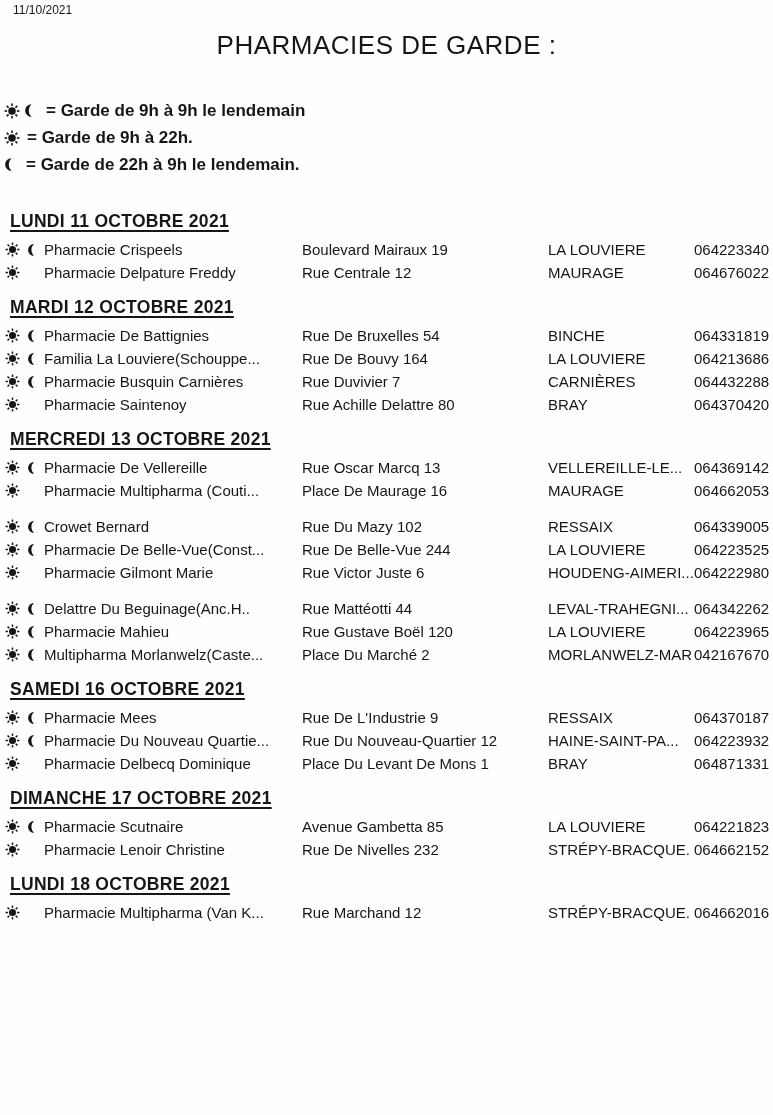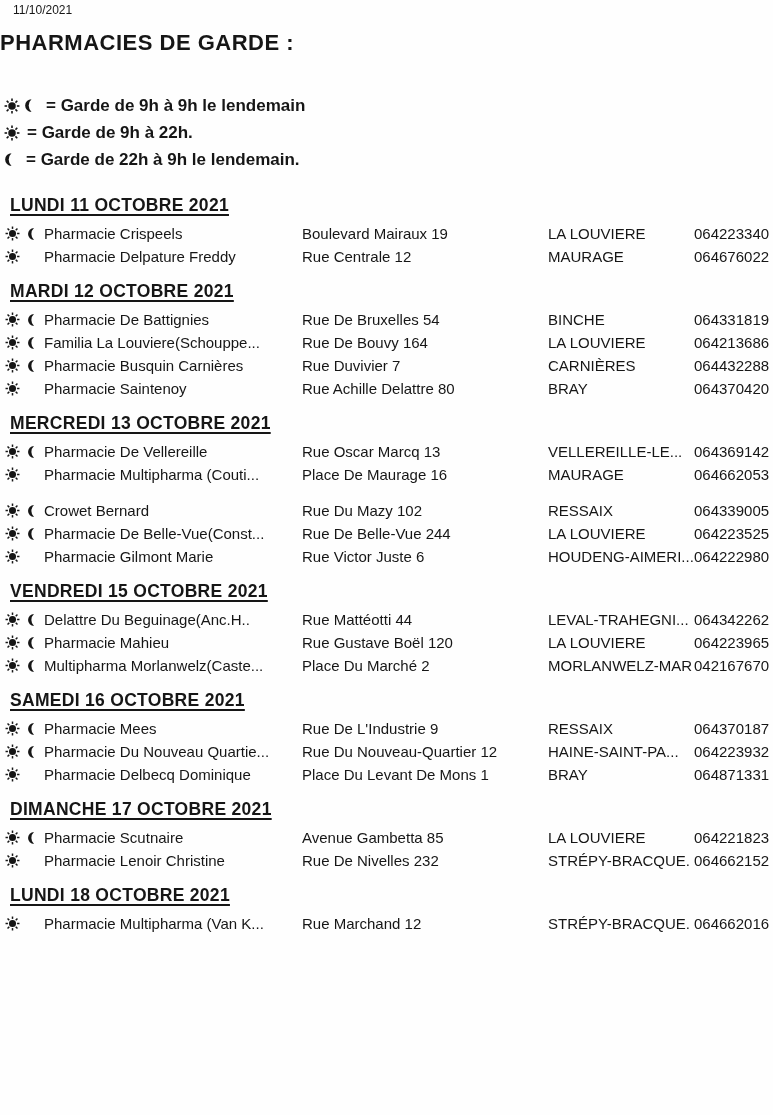--- a/index.html
+++ b/index.html
@@ -4,31 +4,31 @@
 <style>
   html, body { margin: 0; padding: 0; }
   body {
     width: 773px; height: 1115px;
     background: #fefefe; color: #161616;
     font-family: "Liberation Sans", "DejaVu Sans", sans-serif;
     overflow: hidden; position: relative;
   }
   .doc-date { font-size: 12px; padding: 3px 4px 0 13px; }
   .title {
-    margin: 13px 0 0 0; text-align: left;
-    font-size: 22px; font-weight: bold; letter-spacing: .5px;
+    margin: 13px 0 0 0; text-align: center;
+    font-size: 26px; font-weight: normal; letter-spacing: .5px;
   }
   .legend { margin: 36px 0 0 2px; }
   .legend-line {
     display: flex; align-items: center; height: 27px;
     font-size: 17px; font-weight: bold; padding-left: 2px;
   }
   .legend-line .icon { display: inline-flex; align-items: center; margin-right: 4px; }
   .legend-text { margin-left: 3px; }
-  .listing { margin-top: 22px; }
+  .listing { margin-top: 33px; }
   .section { margin-top: 13px; }
   .date-header {
     display: inline-block; margin: 0 0 0 10px;
     font-size: 17.5px; line-height: 20px; font-weight: bold; letter-spacing: .3px;
     text-decoration: underline; text-decoration-thickness: 2px; text-underline-offset: 3px;
   }
   .rows { margin-top: 7px; }
   .row {
     display: grid; grid-template-columns: 22px 17px 258px 246px 146px 1fr;
     align-items: center; height: 23px; margin: 0 3px 0 5px; font-size: 15px;
@@ -412,21 +412,20 @@
     </span>
     <span class="cell">Pharmacie Gilmont Marie</span>
     <span class="cell">Rue Victor Juste 6</span>
     <span class="cell">HOUDENG-AIMERI...</span>
     <span class="cell">064222980</span>
   </div>
 </div>
   </section>
 
   <section class="section">
-    <h2 class="date-header">VENDREDI 15 OCTOBRE 2021</h2>
     <div class="rows">
   <div class="row">
     <span class="icon-cell">
       <svg width="15" height="15" viewBox="0 0 20 20" aria-hidden="true">
         <circle cx="10" cy="10" r="4.7" fill="#161616"></circle>
         <g stroke="#161616" stroke-width="2">
           <line x1="10" y1="0.7" x2="10" y2="3.9"></line>
                 <line x1="10" y1="16.1" x2="10" y2="19.3"></line>
           <line x1="0.7" y1="10" x2="3.9" y2="10"></line>
                 <line x1="16.1" y1="10" x2="19.3" y2="10"></line>

